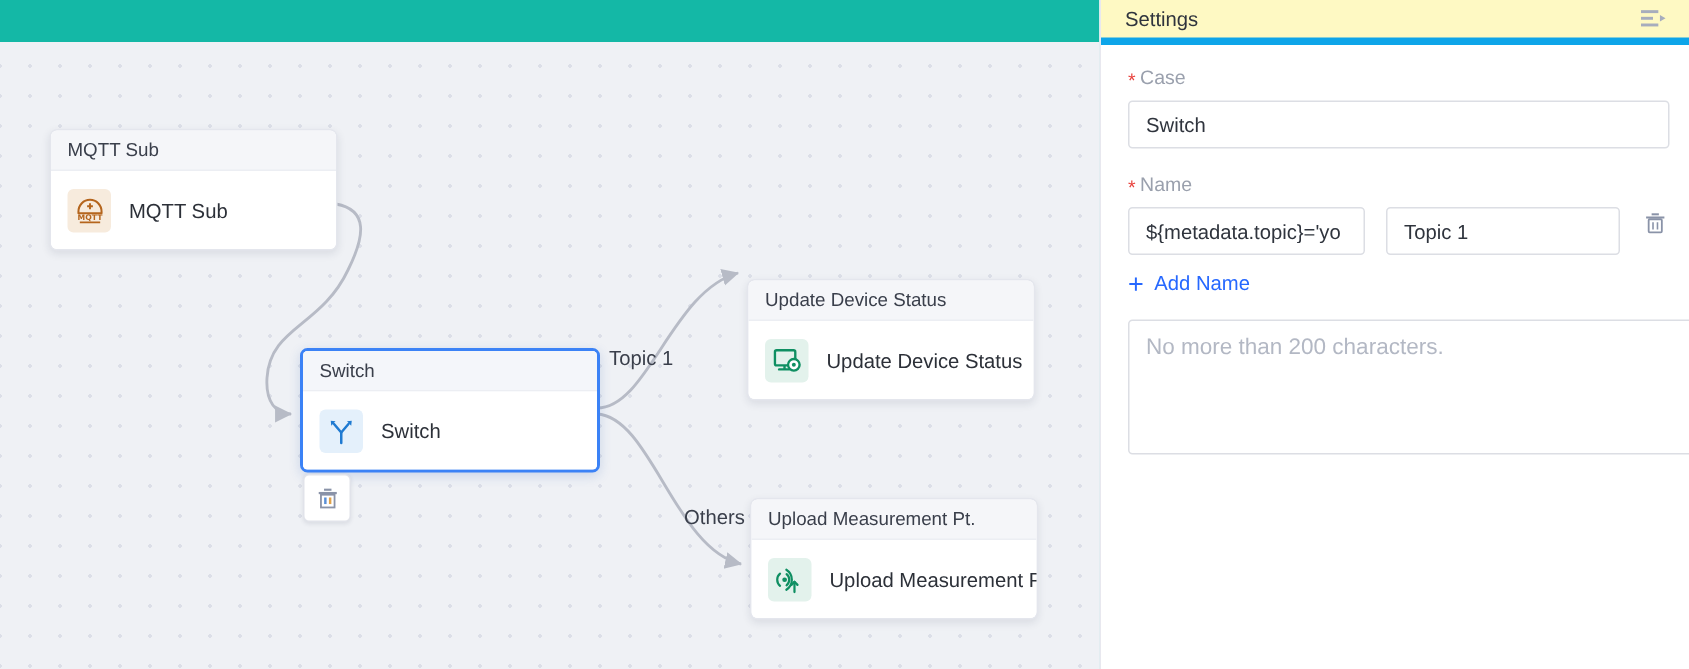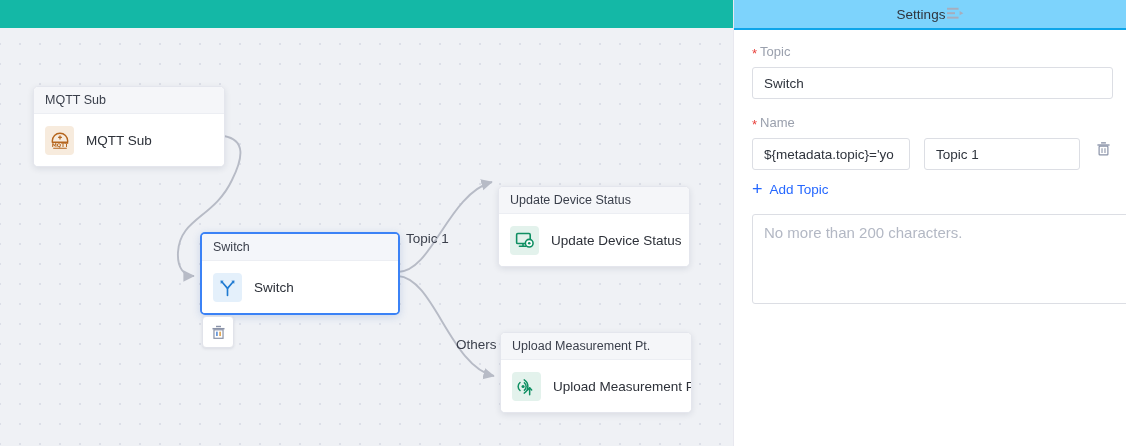--- a/index.html
+++ b/index.html
@@ -143,25 +143,25 @@
     font-size: 13.5px;
     color: #3a3f4b;
     white-space: nowrap;
   }
   #label-topic1 { left: 406px; top: 203px; }
   #label-others { left: 456px; top: 309px; }
 
   
   #settings-header {
     height: 30px;
-    background: #7dd3fc;
-    border-bottom: 2px solid #0ea5e9;
-    display: flex;
-    align-items: center;
-    justify-content: center;
+    background: #fef9c3;
+    border-bottom: 5px solid #0ea5e9;
+    display: flex;
+    align-items: center;
+    justify-content: space-between;
     padding: 0 14px 0 16px;
     box-sizing: border-box;
   }
   #settings-title {
     font-size: 13.5px;
     color: #2f343d;
   }
   #collapse-btn {
     width: 20px;
     height: 20px;
@@ -361,21 +361,21 @@
           <rect x="1" y="12" width="13" height="2.2" fill="#a7adbd"></rect>
           <path d="M15.2 5.6 L19.4 8.05 L15.2 10.5 Z" fill="#a7adbd"></path>
         </svg>
       </span>
     </div>
 
     <div id="settings-body">
 
       
       <div class="field-label">
-        <span class="req">*</span><span>Topic</span>
+        <span class="req">*</span><span>Case</span>
       </div>
       <input class="txt-input" id="name-input" type="text" value="Switch" style="">
 
       
       <div class="field-label">
         <span class="req">*</span><span>Name</span>
       </div>
       <div id="case-row">
         <input class="txt-input" id="case-expr-input" type="text" value="${metadata.topic}='yo" style="">
         <input class="txt-input" id="case-name-input" type="text" value="Topic 1" style="">
@@ -385,21 +385,21 @@
             <rect x="3.4" y="5.4" width="17.2" height="1.9" fill="#8a93a8"></rect>
             <rect x="5.8" y="8" width="12.4" height="12.4" rx="1" fill="none" stroke="#8a93a8" stroke-width="1.7"></rect>
             <line x1="9.9" y1="10.8" x2="9.9" y2="17.6" stroke="#8a93a8" stroke-width="1.5"></line>
             <line x1="14.1" y1="10.8" x2="14.1" y2="17.6" stroke="#8a93a8" stroke-width="1.5"></line>
           </svg>
         </span>
       </div>
 
       <div id="add-case">
         <span class="plus">+</span>
-        <span>Add Topic</span>
+        <span>Add Name</span>
       </div>
 
       
       <textarea id="desc-area" placeholder="No more than 200 characters." style=""></textarea>
 
     </div>
   </div>
 </div>
 
 </body></html>

